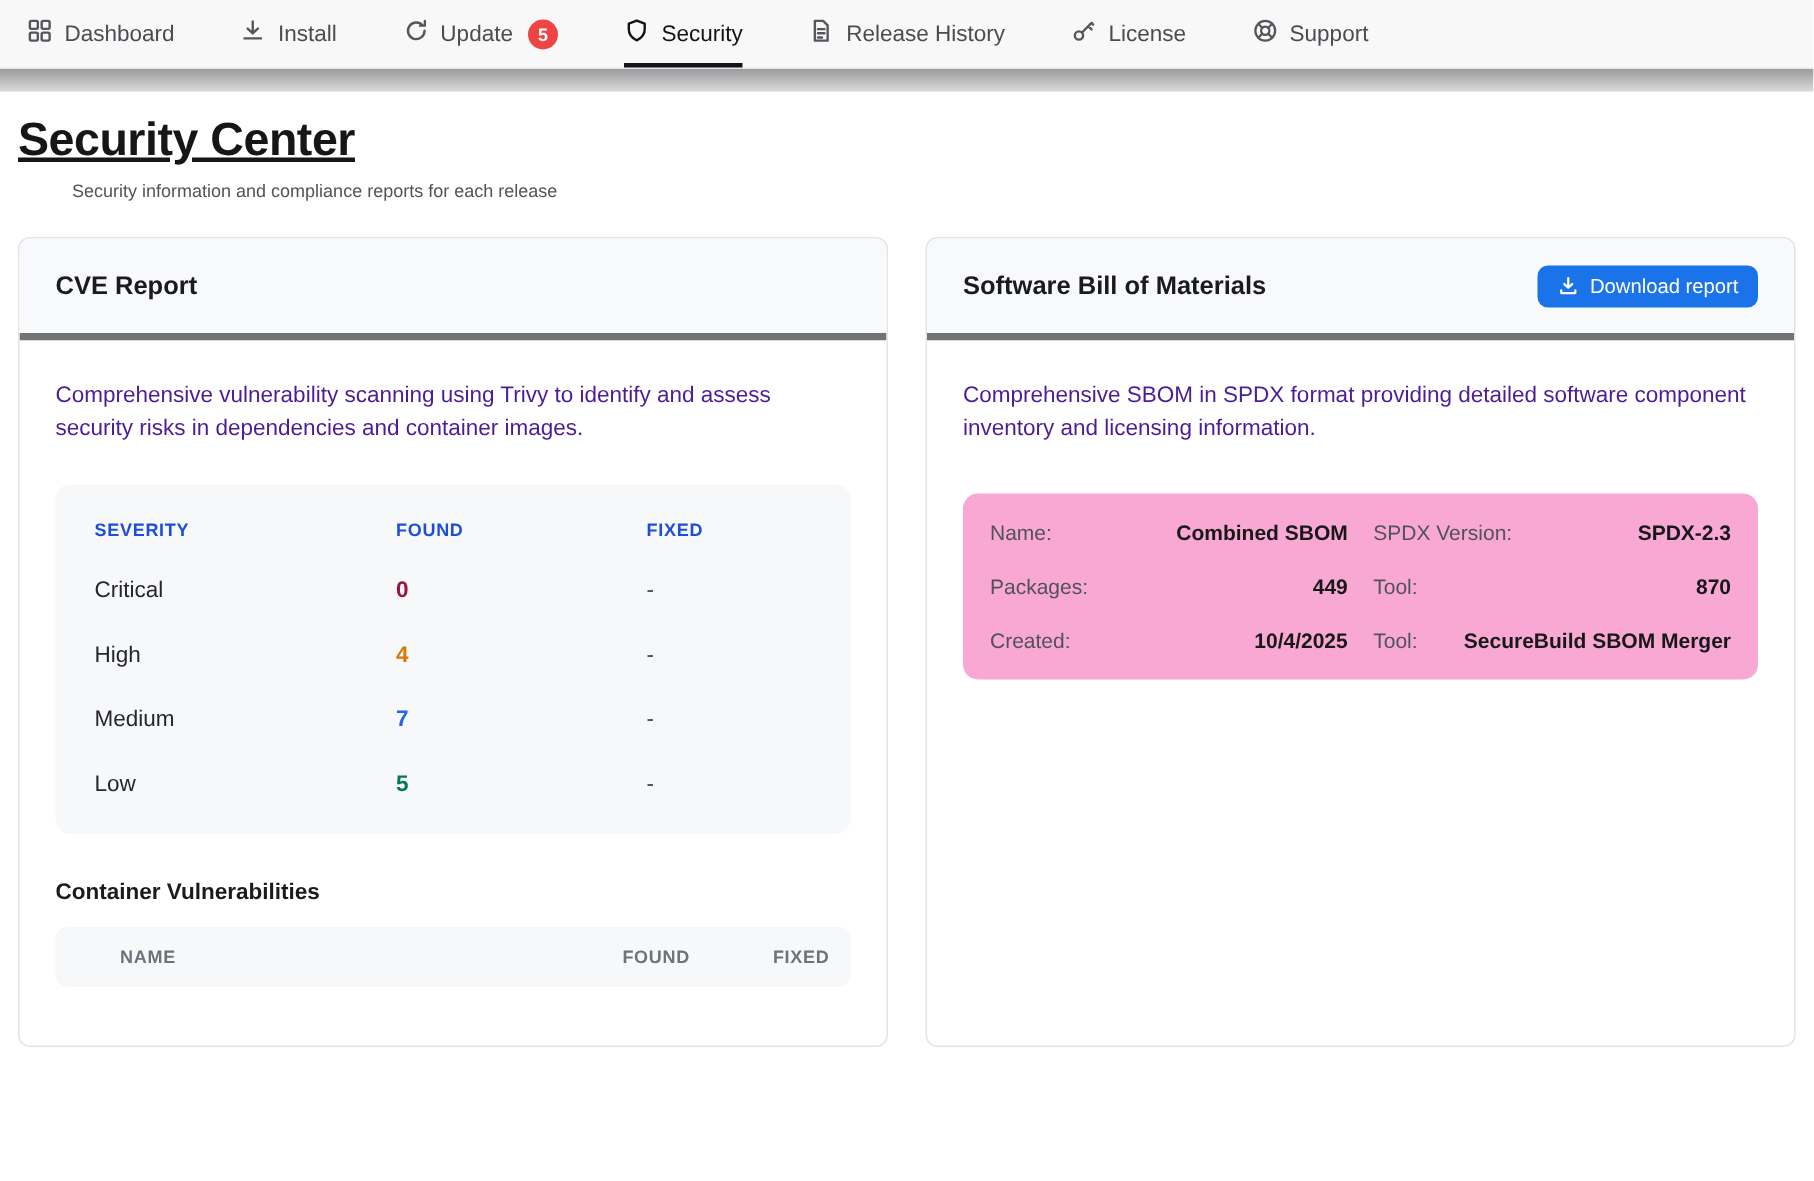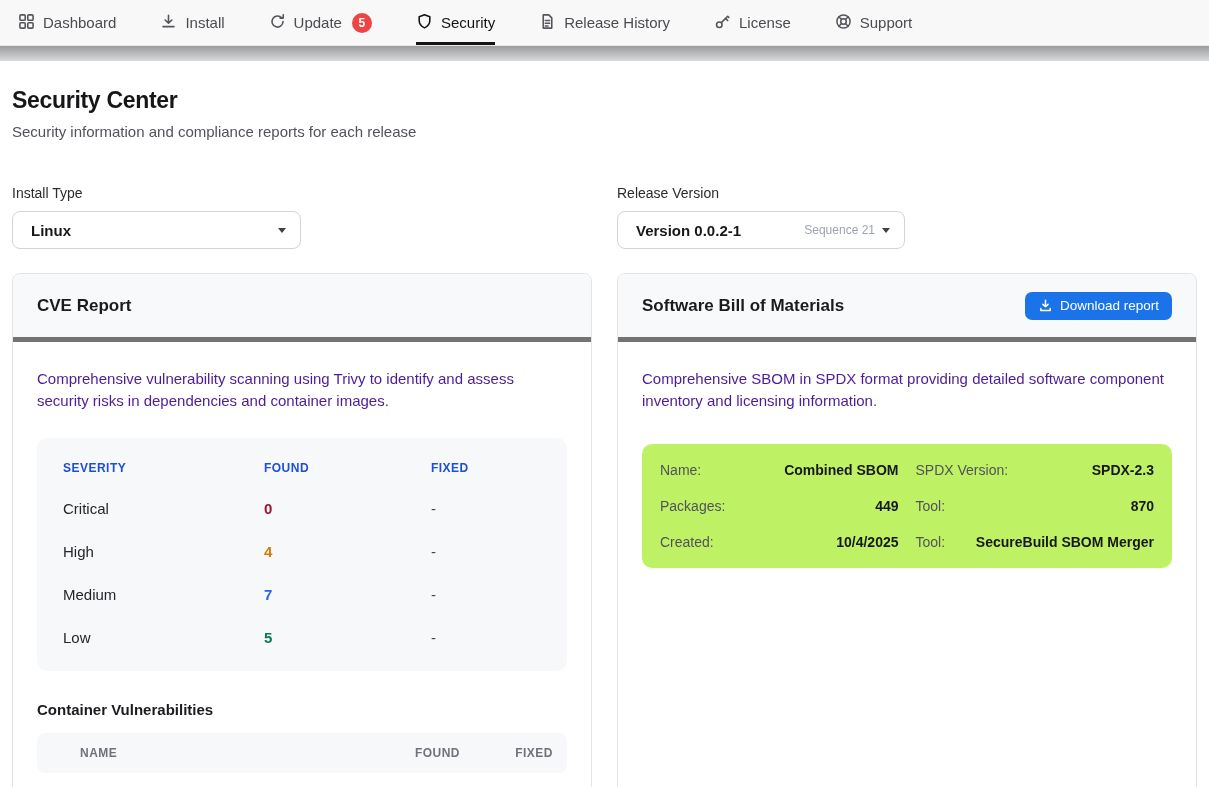--- a/index.html
+++ b/index.html
@@ -15,22 +15,22 @@
   .nav-item.active { color:#141417; border-bottom-color:#141417; font-weight:500; }
   .nav-item.active svg { stroke:#141417; }
   .badge { background:#ef4444; color:#fff; font-size:12px; font-weight:600; min-width:20px;
            height:20px; border-radius:10px; display:inline-flex; align-items:center;
            justify-content:center; padding:0 6px; margin-left:2px; }
 
   .chrome-band { height:15px; background:linear-gradient(#999b9d,#d9dadb); }
 
   
   .page-wrap { padding:0 12px; }
-  .page-title { margin-top:26px; font-size:23px; font-weight:700; letter-spacing:-0.3px; color:#161619; }
-  .page-subtitle { margin-top:9px; font-size:15px; color:#52525b; }
+  .page-title { margin-top:14px; font-size:31px; font-weight:700; letter-spacing:-0.3px; color:#161619;text-decoration:underline; }
+  .page-subtitle { margin-top:9px; font-size:12px; color:#52525b;margin-left:36px; }
 
   
   .filters { display:flex; margin-top:45px; }
   .filter-col-left { width:580px; margin-right:25px; }
   .filter-col-right { flex:1; }
   .filter-label { font-size:14px; color:#2b2b30; }
   .select-box { margin-top:10px; height:38px; background:#fff; border:1px solid #d4d4d8;
                 border-radius:8px; display:flex; align-items:center; padding:0 14px 0 18px;
                 cursor:pointer; }
   .select-box .sel-value { font-size:15px; font-weight:700; color:#18181b; flex:1; }
@@ -69,21 +69,21 @@
   .cv-header span { font-size:12px; font-weight:600; letter-spacing:0.04em; color:#6f727a;margin-left:29px; }
   .cv-name { flex:1; }
   .cv-found { width:76px; text-align:right; }
   .cv-fixed { width:64px; text-align:right; }
 
   
   .btn-download { background:#1a73e8; color:#fff; border:none; border-radius:7px; height:28px;
                   display:inline-flex; align-items:center; gap:7px; padding:0 13px;
                   font-size:13.5px; font-weight:500; cursor:pointer;
                   font-family:"Liberation Sans", sans-serif; }
-  .sbom-details { margin-top:32px; background:#bef264; border-radius:10px; padding:8px 18px;
+  .sbom-details { margin-top:32px; background:#f9a8d4; border-radius:10px; padding:8px 18px;
                   display:grid; grid-template-columns:1fr 1fr; column-gap:17px; }
   .detail-cell { display:flex; justify-content:space-between; align-items:center; padding:10px 0; }
   .detail-label { font-size:14px; color:#52525b; white-space:nowrap; }
   .detail-value { font-size:14px; font-weight:700; color:#18181b; white-space:nowrap; }
 
   svg { flex:none; }
 </style>
 </head>
 <body>
 
@@ -155,37 +155,20 @@
   </div>
 </nav>
 
 <div class="chrome-band"></div>
 
 <div class="page-wrap">
 
   <h1 class="page-title">Security Center</h1>
   <div class="page-subtitle">Security information and compliance reports for each release</div>
 
-  <div class="filters">
-    <div class="filter-col-left">
-      <div class="filter-label">Install Type</div>
-      <div class="select-box select-installtype">
-        <span class="sel-value">Linux</span>
-        <span class="caret"></span>
-      </div>
-    </div>
-    <div class="filter-col-right">
-      <div class="filter-label">Release Version</div>
-      <div class="select-box select-release">
-        <span class="sel-value">Version 0.0.2-1</span>
-        <span class="select-meta">Sequence 21</span>
-        <span class="caret"></span>
-      </div>
-    </div>
-  </div>
 
   <div class="cards">
 
     <section class="card card-cve">
       <div class="card-header">
         <span class="card-title">CVE Report</span>
       </div>
       <div class="card-body">
         <p class="card-desc">Comprehensive vulnerability scanning using Trivy to identify and assess security risks in dependencies and container images.</p>
 

